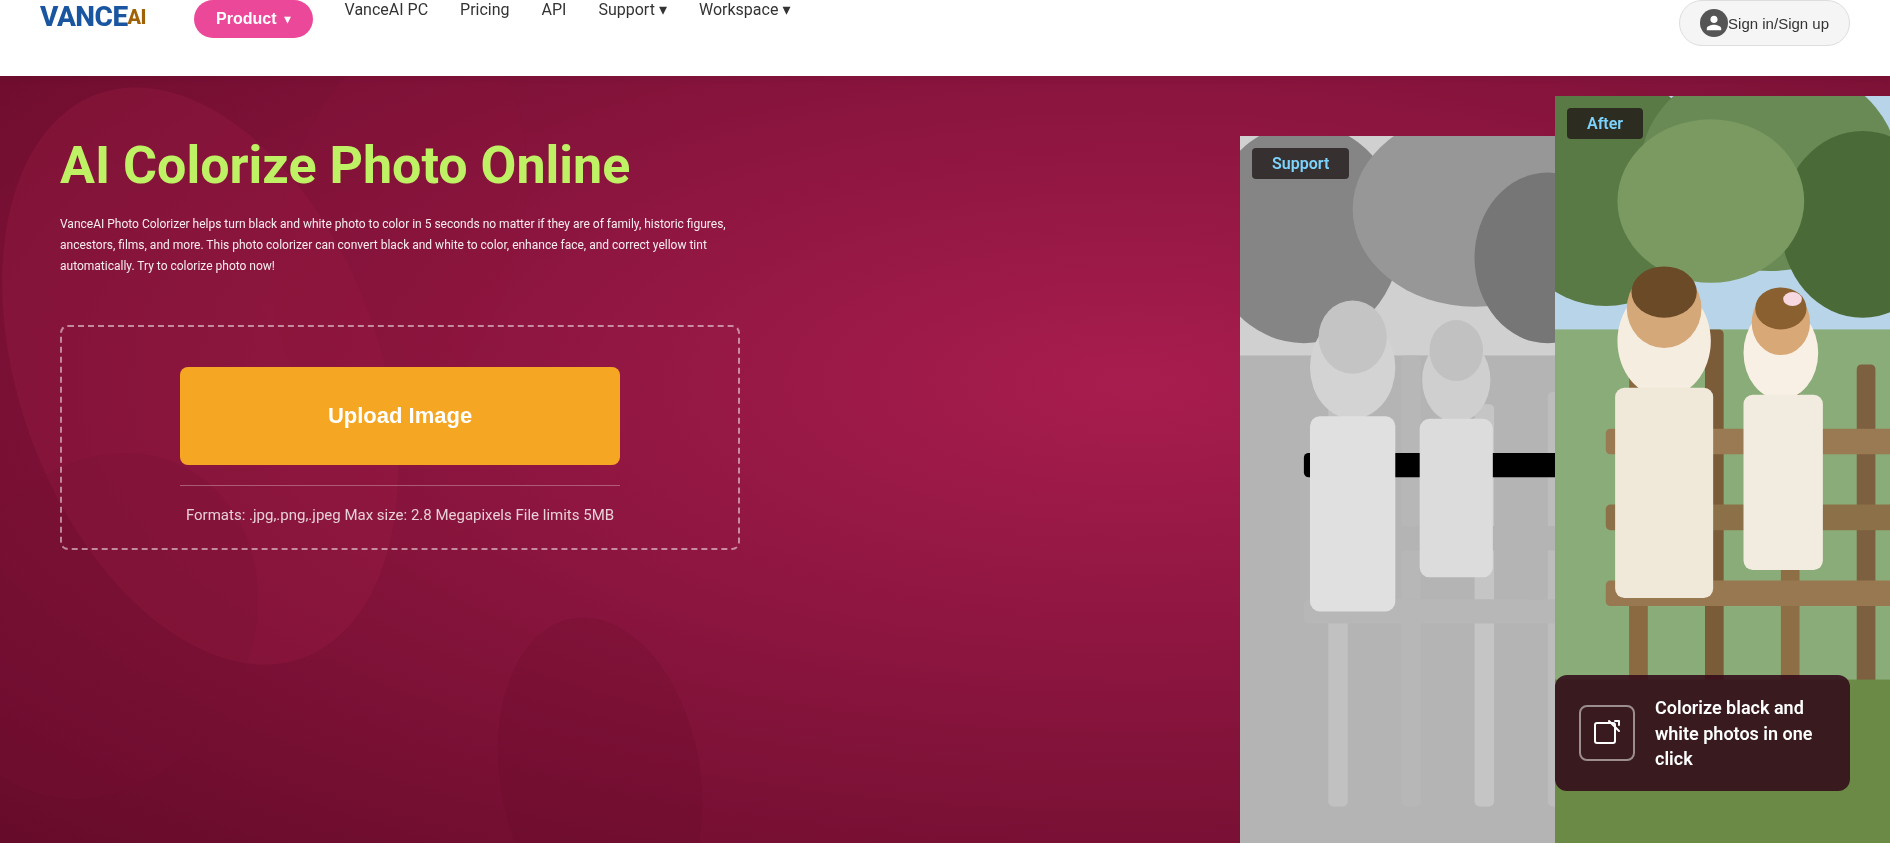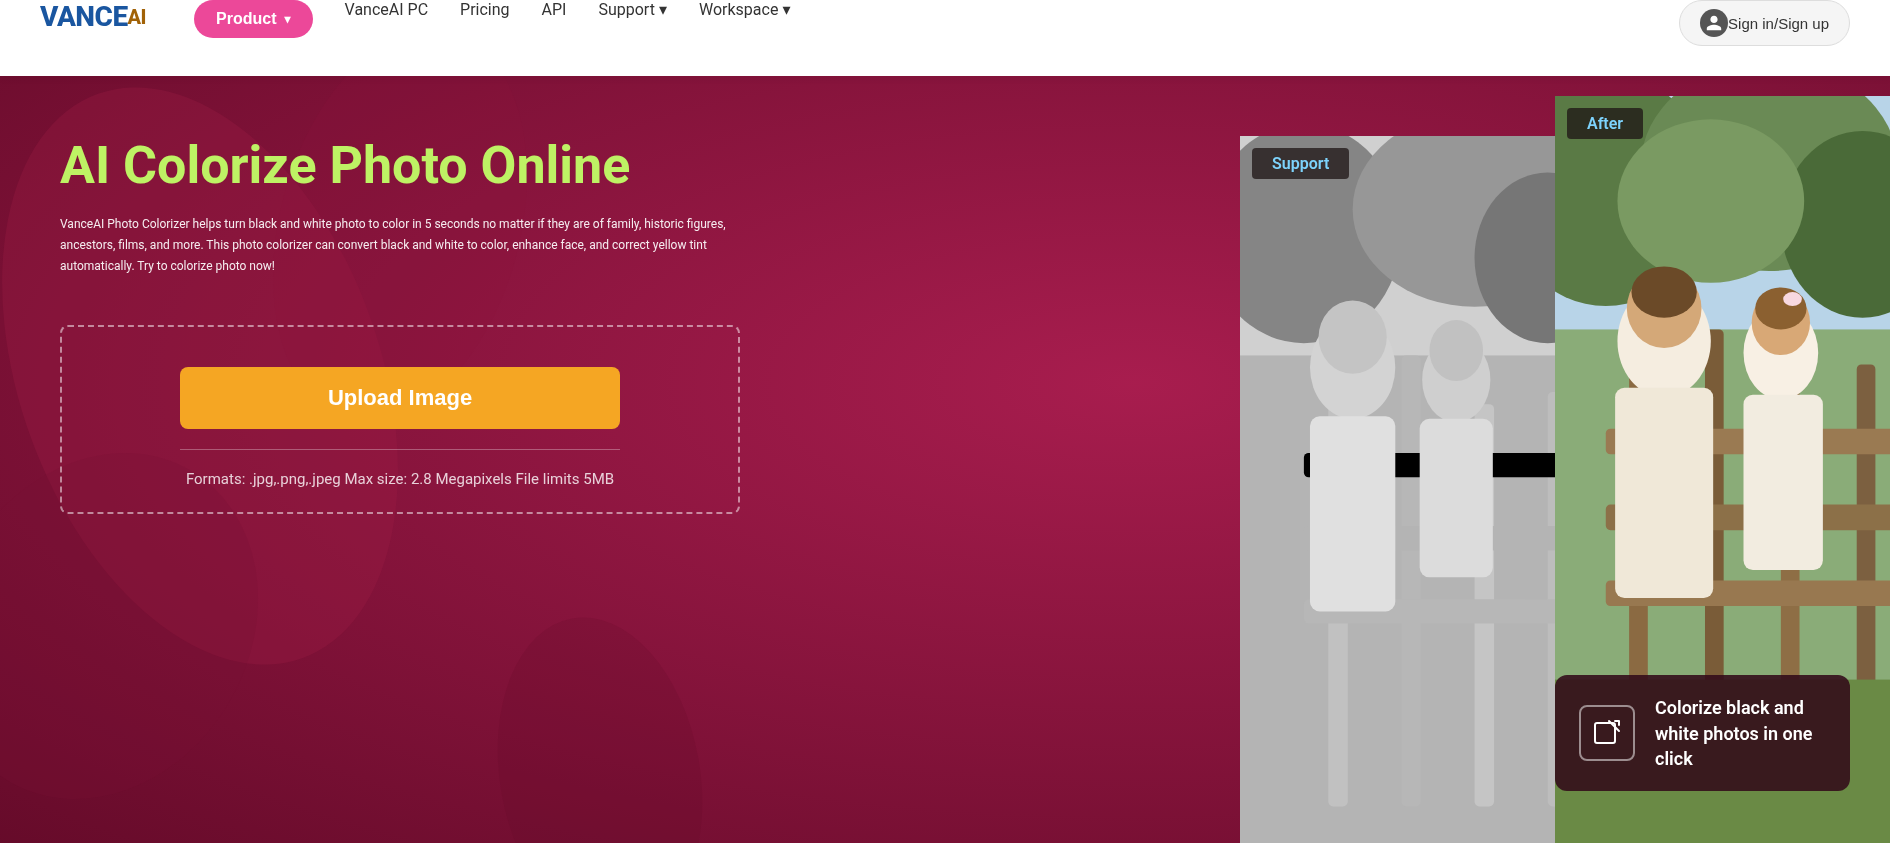--- a/index.html
+++ b/index.html
@@ -146,21 +146,21 @@
       display: flex;
       flex-direction: column;
       align-items: center;
       gap: 20px;
     }
     .upload-btn {
       background: #f5a623;
       color: #fff;
       border: none;
       border-radius: 8px;
-      padding: 18px 0;
+      padding: 36px 0;
       width: 100%;
       max-width: 440px;
       font-size: 22px;
       font-weight: 700;
       cursor: pointer;
     }
     .upload-divider {
       width: 100%;
       max-width: 440px;
       height: 1px;

